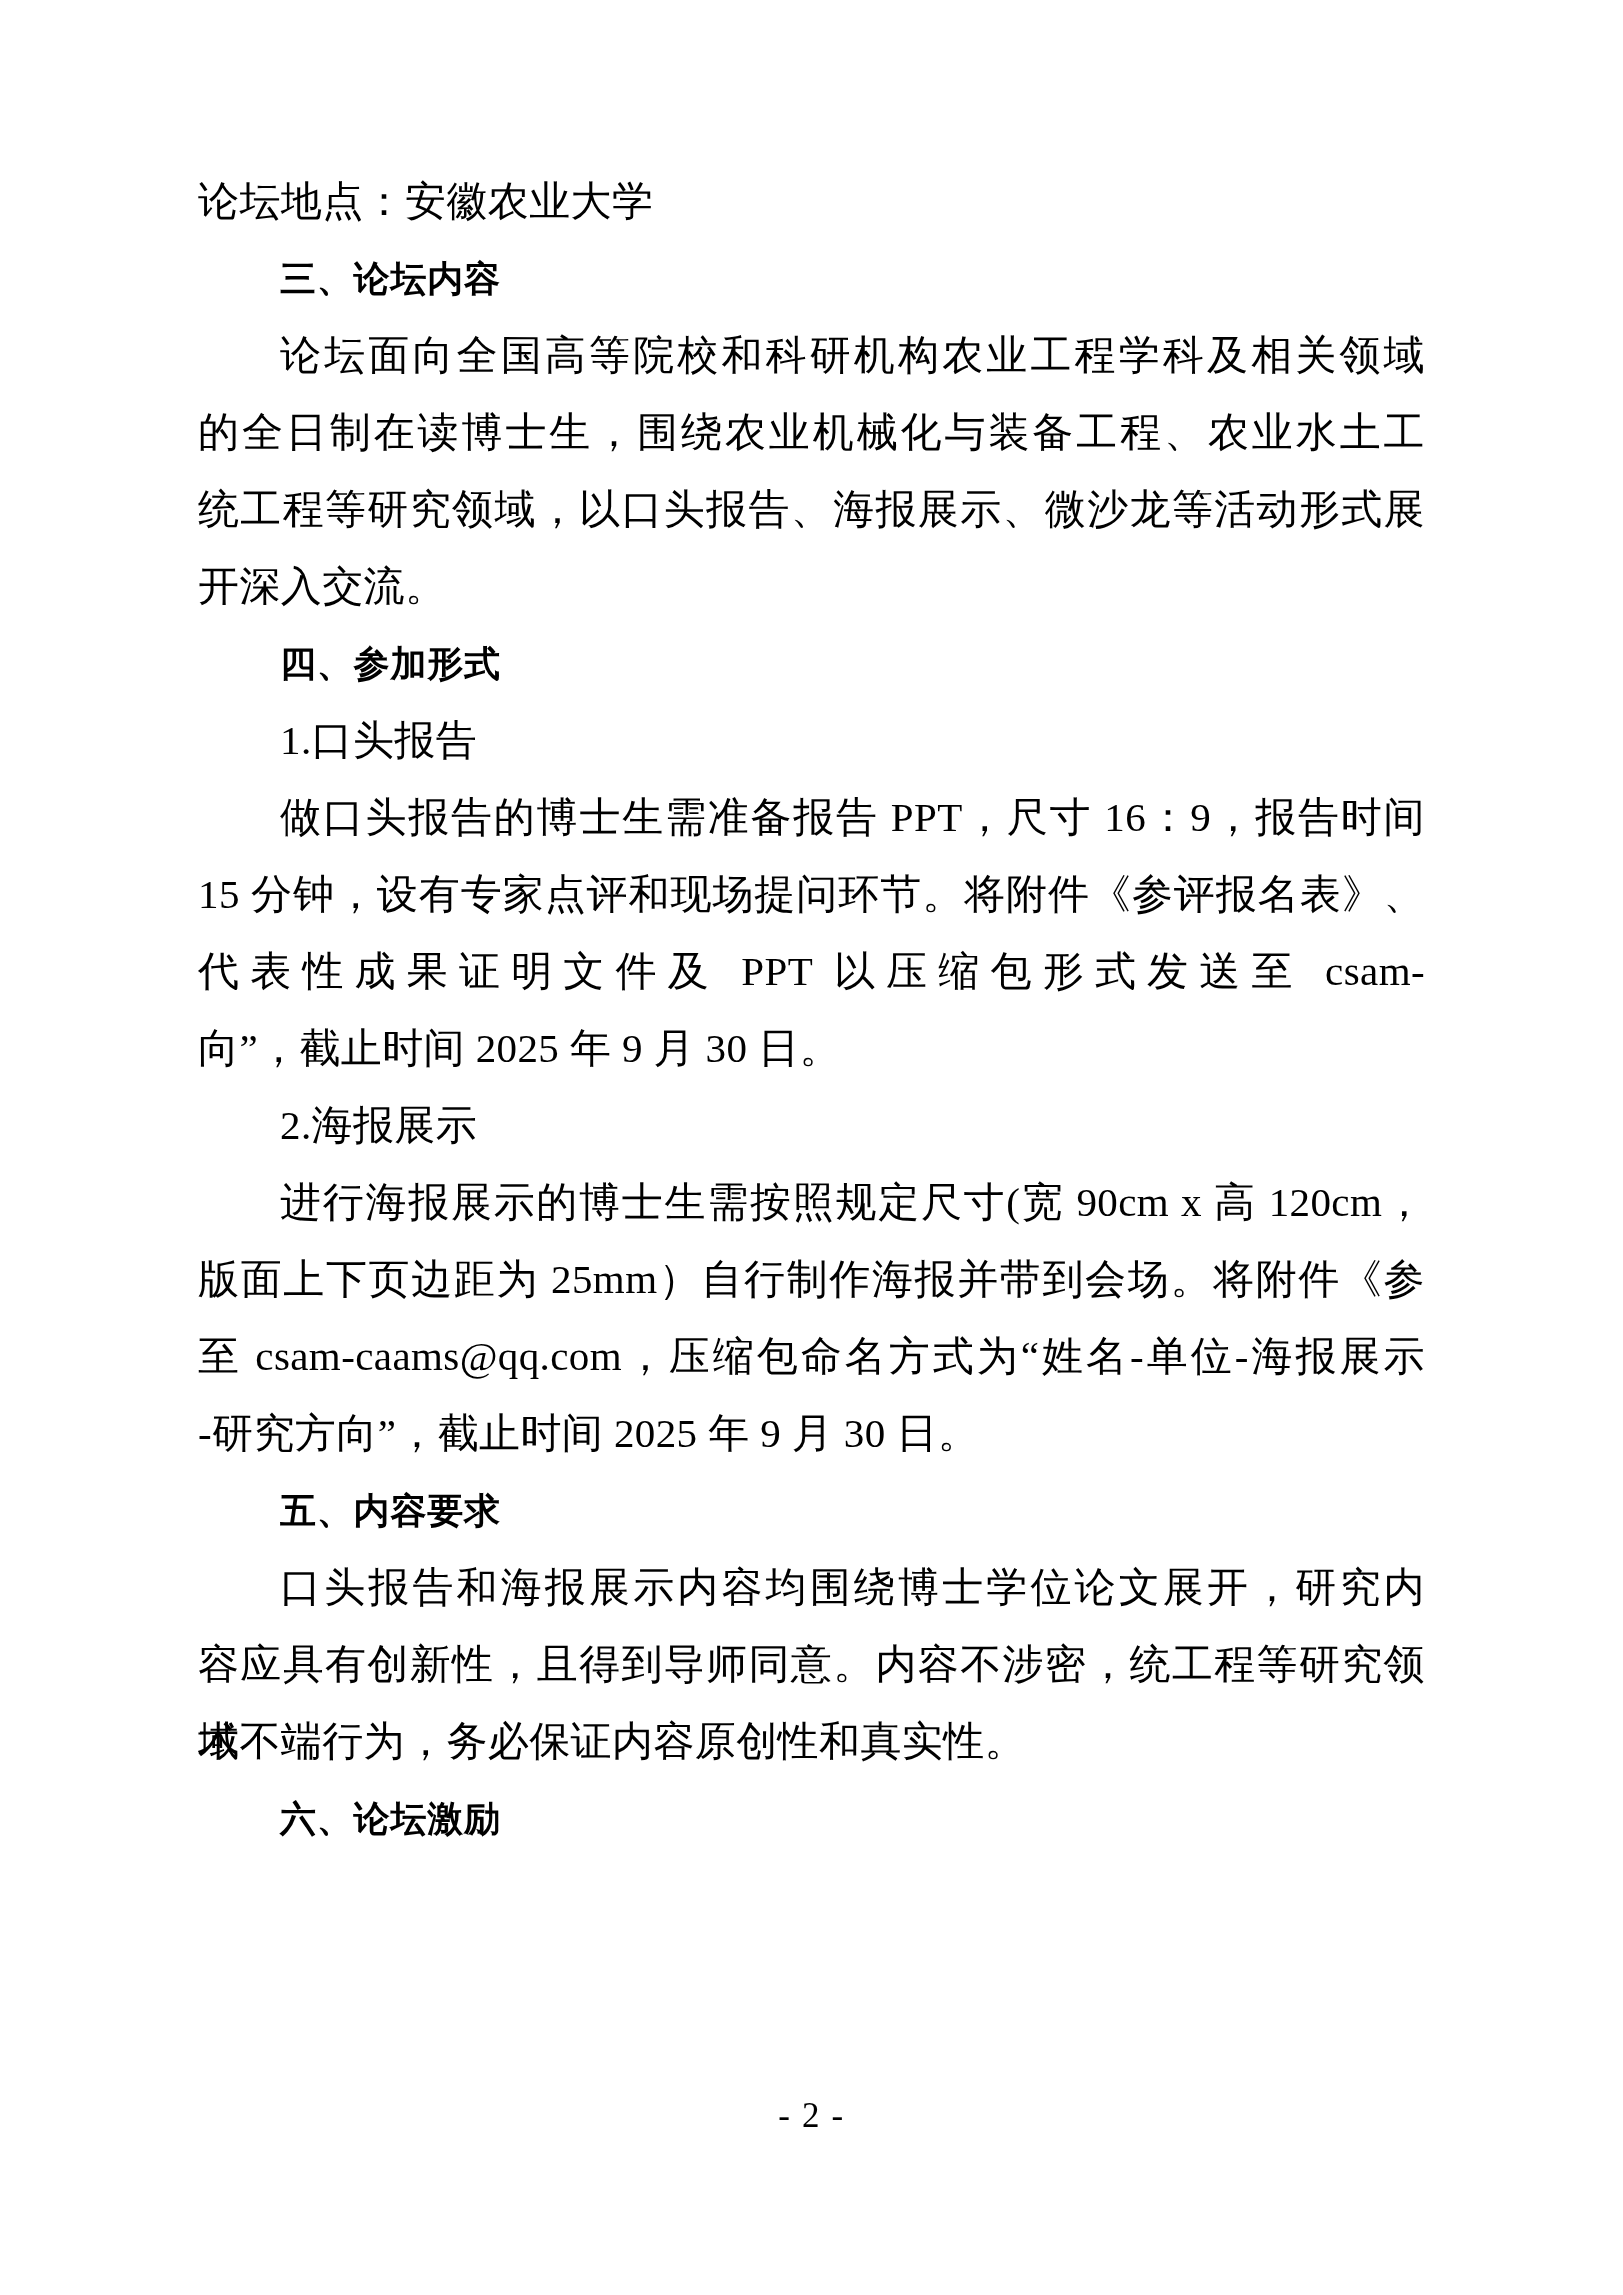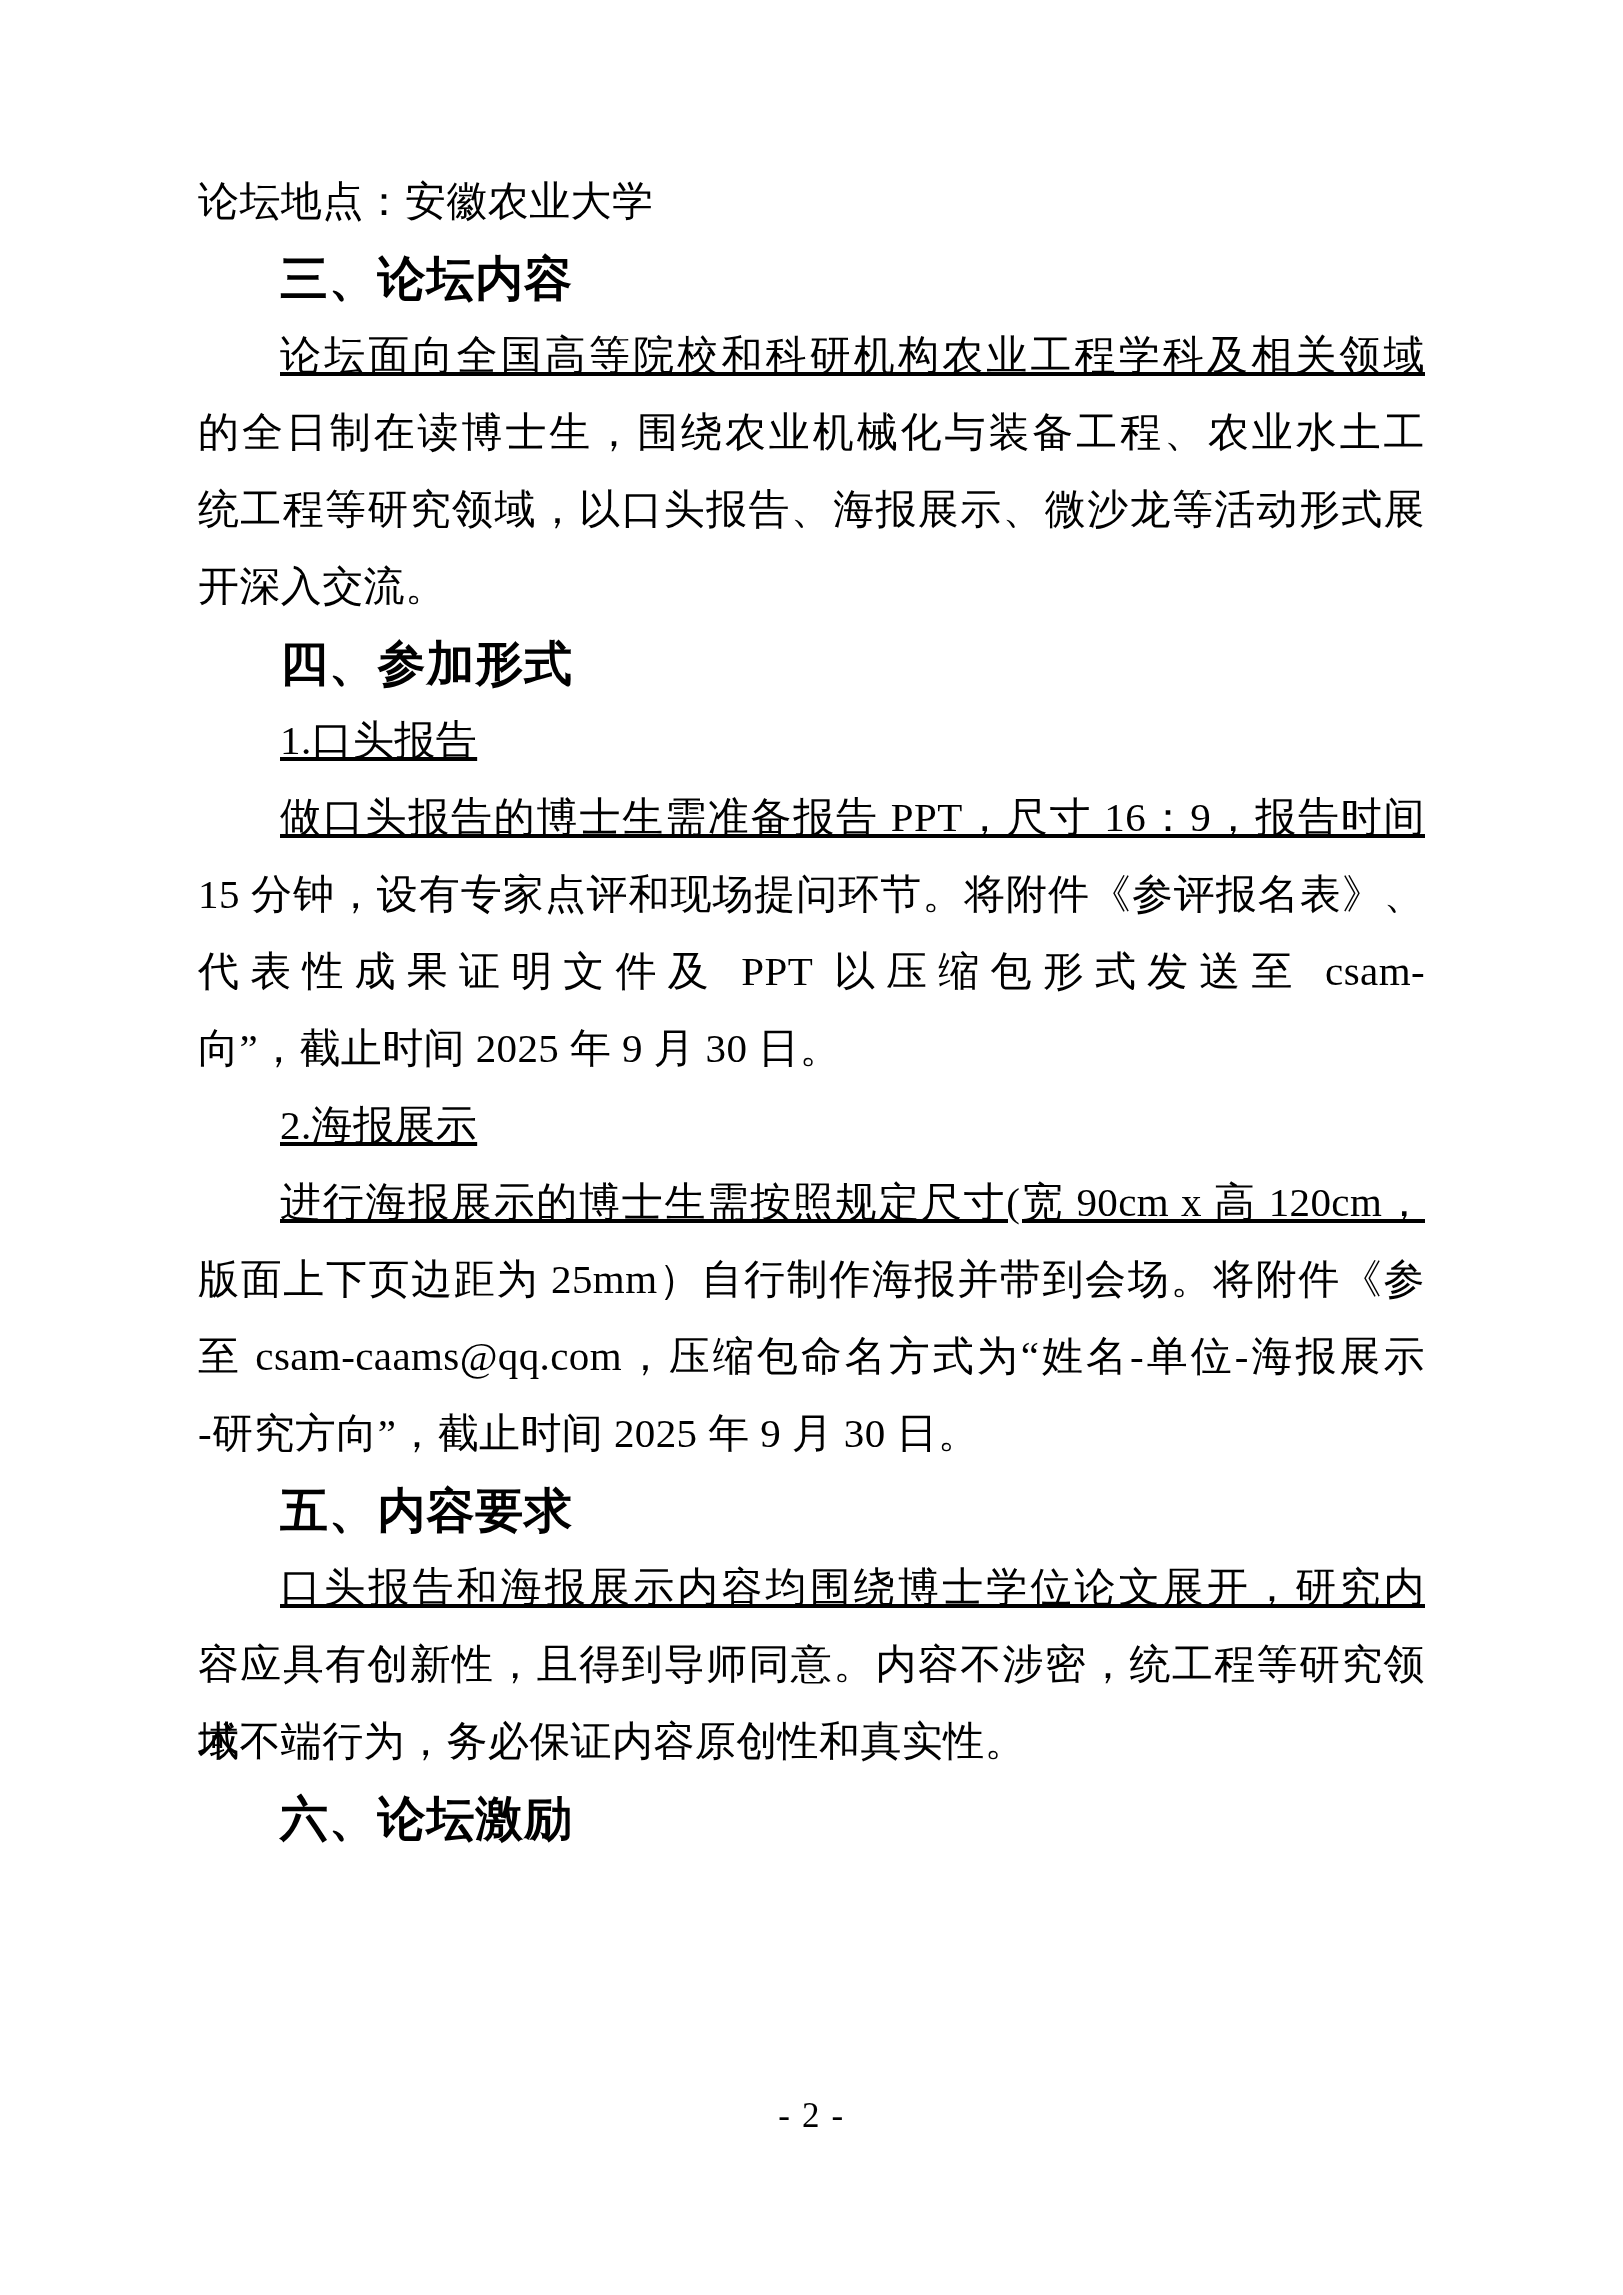--- a/index.html
+++ b/index.html
@@ -34,26 +34,26 @@
     white-space: nowrap;
     letter-spacing: 0.4px;
   }
   
   .line.justify {
     white-space: normal;
     text-align: justify;
     text-align-last: justify;
   }
   
-  .line.indent { text-indent: 82px; text-decoration: underline; }
+  .line.indent { text-indent: 82px; }
   
   .line.heading {
     font-family: "Liberation Sans", "DejaVu Sans", sans-serif;
     font-weight: 700;
-    font-size: 48px;
+    font-size: 36px;
     text-indent: 82px;
     letter-spacing: 0.8px;
   }
   .footer {
     position: absolute;
     left: 0; top: 2077px;
     width: 1623px;
     height: 77px;
     line-height: 77px;
     text-align: center;

